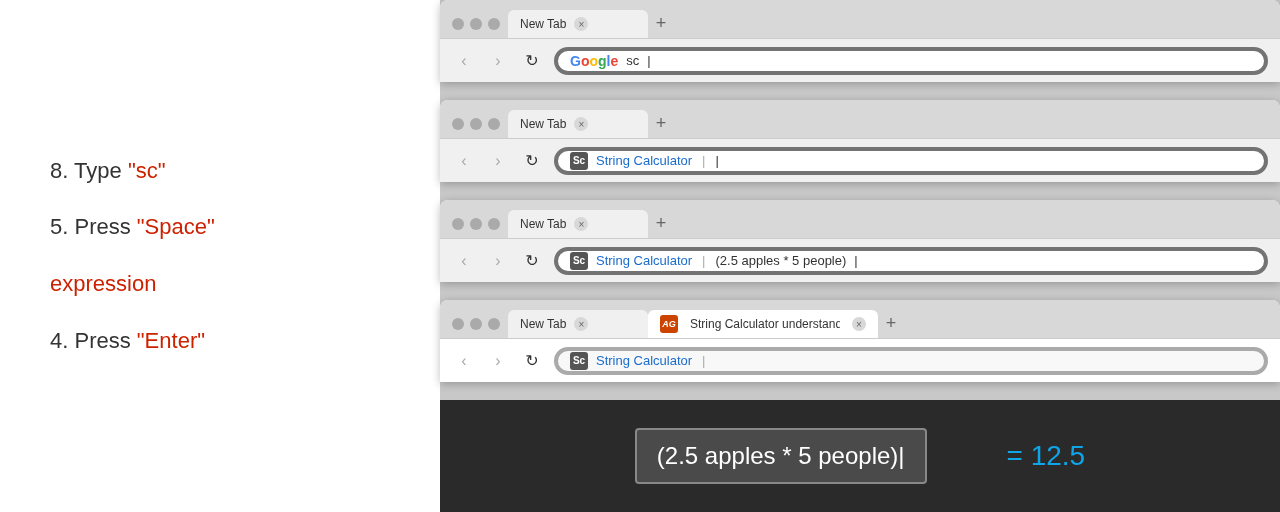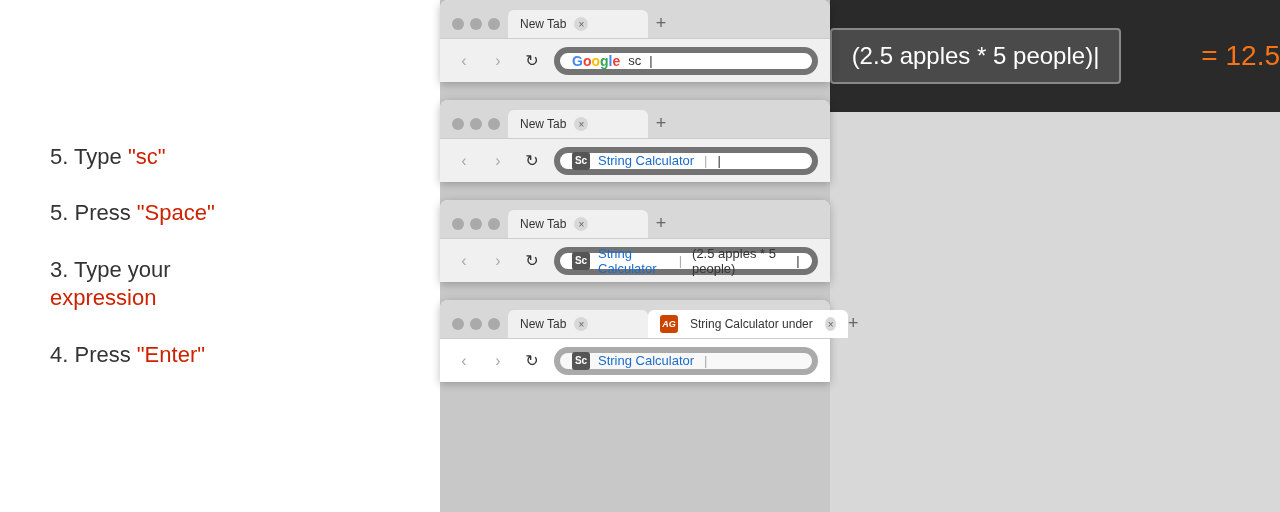--- a/index.html
+++ b/index.html
@@ -37,20 +37,21 @@
       font-weight: 500;
     }
 
     
     .right-panel {
       flex: 1;
       height: 512px;
       background: #d8d8d8;
       position: relative;
       display: flex;
+      flex-direction: column;
     }
 
     
     .browser-stack {
       flex: 1;
       position: relative;
       background: #c8c8c8;
     }
 
     
@@ -149,21 +150,21 @@
       color: #aaaaaa;
       font-size: 16px;
     }
 
     .nav-btn.active { color: #333333; }
 
     .address-input {
       flex: 1;
       height: 28px;
       background: #ffffff;
-      border: 6px solid #737373;
+      border: 4px solid #737373;
       border-radius: 14px;
       display: flex;
       align-items: center;
       padding: 0 12px;
       gap: 8px;
       font-size: 13px;
       color: #333;
     }
 
     .google-g {
@@ -222,21 +223,21 @@
       padding: 12px 20px;
       font-size: 24px;
       color: #ffffff;
       display: flex;
       align-items: center;
       gap: 0;
     }
 
     .calc-result {
       font-size: 28px;
-      color: #f97316;
+      color: #0ea5e9;
       font-weight: 500;
     }
 
     .ag-favicon {
       width: 18px;
       height: 18px;
       background: #cc4400;
       border-radius: 3px;
       display: flex;
       align-items: center;
@@ -247,29 +248,28 @@
       flex-shrink: 0;
       font-style: italic;
     }
   </style>
 </head>
 <body>
 
 <div class="left-panel">
 
   <div class="step">
-    <span>5.  Type </span><span class="highlight">"sc"</span>
+    <span>8.  Type </span><span class="highlight">"sc"</span>
   </div>
 
   <div class="step">
     <span>5.  Press </span><span class="highlight">"Space"</span>
   </div>
 
   <div class="step">
-    <span>3.  Type your<br></span>
     <span class="highlight">expression</span>
   </div>
 
   <div class="step">
     <span>4.  Press </span><span class="highlight">"Enter"</span>
   </div>
 
 </div>
 
 <div class="right-panel">

